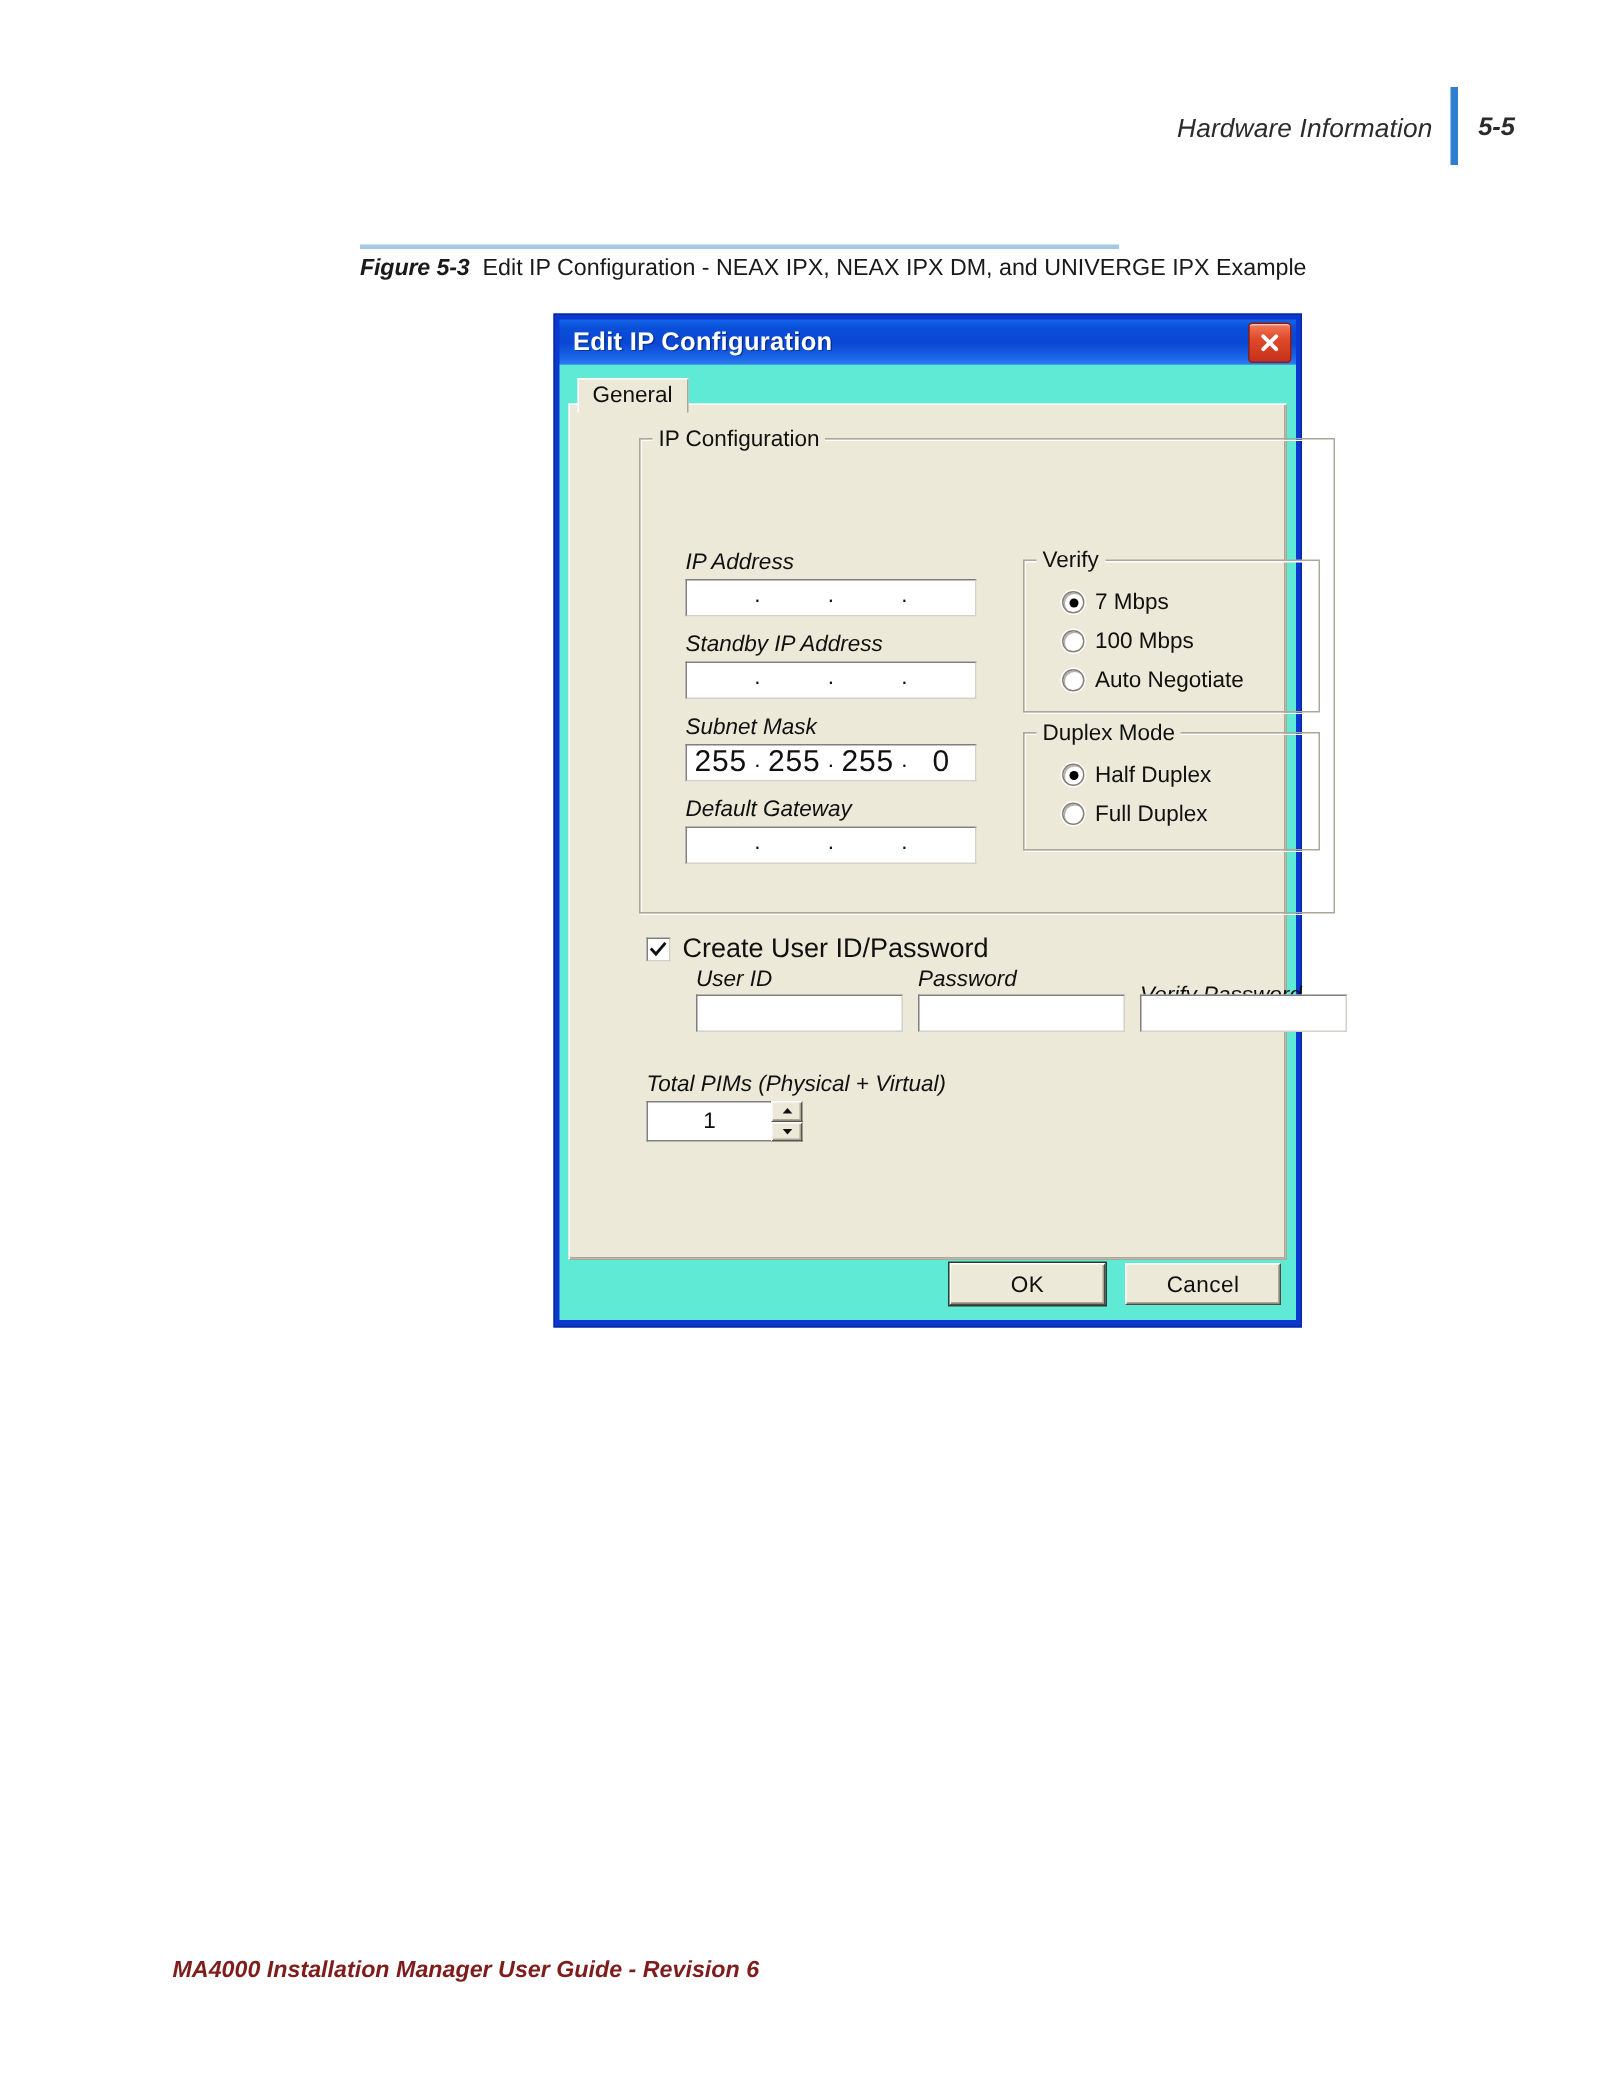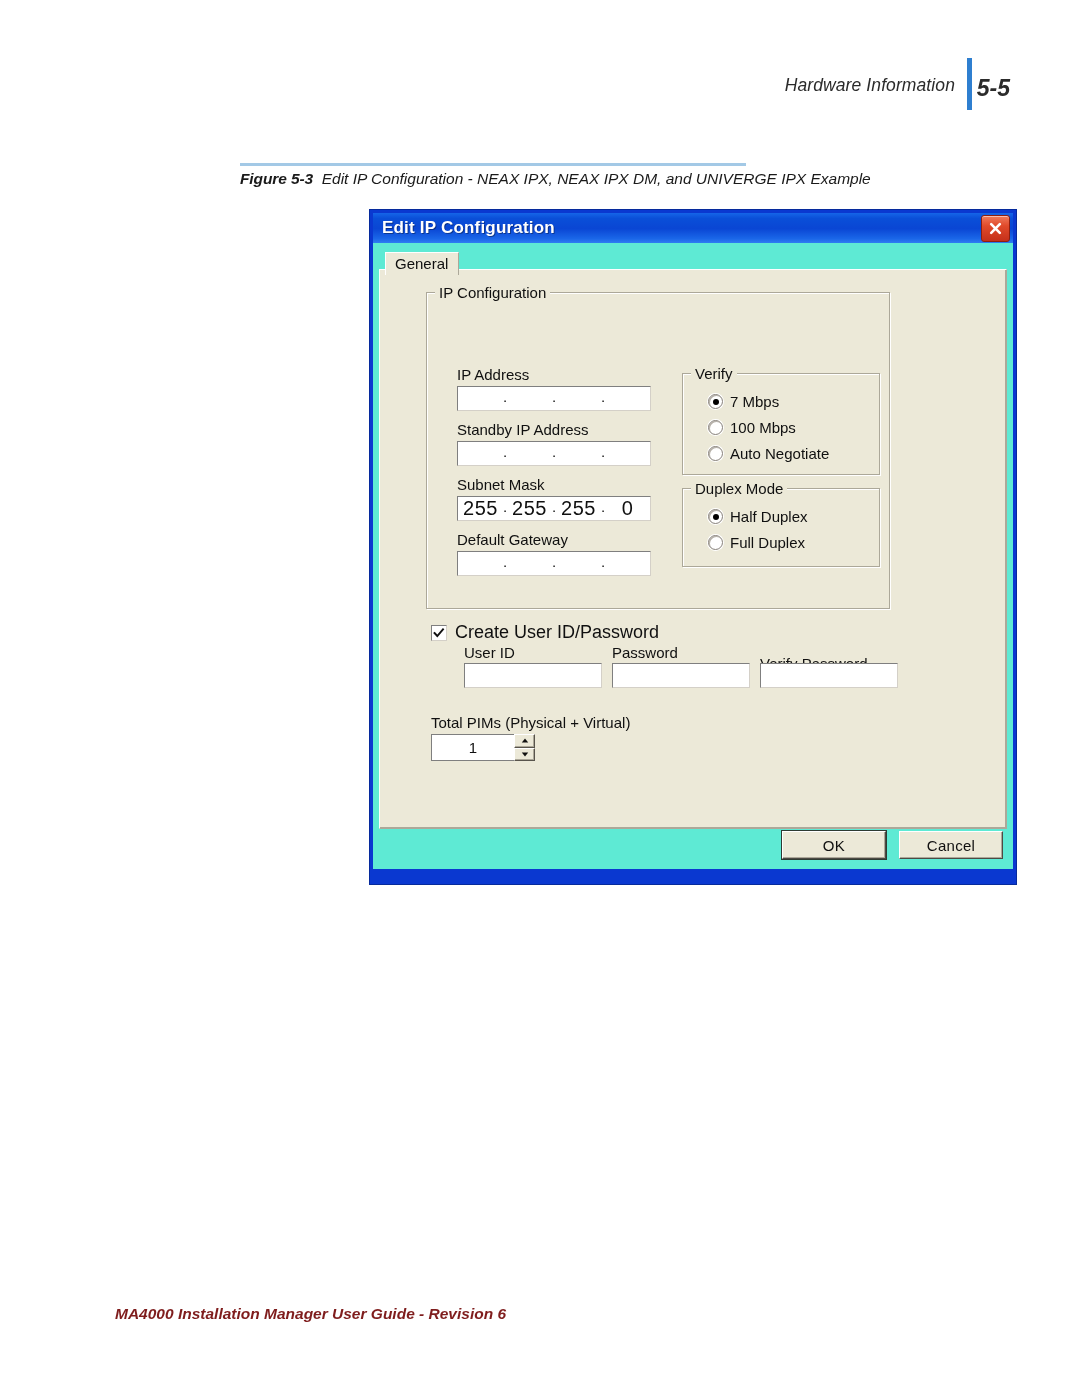--- a/index.html
+++ b/index.html
@@ -34,21 +34,21 @@
     color: #2b2b2b;
     letter-spacing: 0.1px;
     white-space: nowrap;
   }
   .hdr-page {
     position: absolute;
     right: 70px;
     top: 7px;
     font-style: italic;
     font-weight: bold;
-    font-size: 23px;
+    font-size: 17px;
     color: #2b2b2b;
     white-space: nowrap;
   }
   .hdr-bar {
     position: absolute;
     left: 967px;
     top: 58px;
     width: 5px;
     height: 52px;
     background: #2f7fd0;
@@ -71,35 +71,34 @@
     font-size: 15.5px;
     color: #1a1a1a;
     white-space: nowrap;
   }
   .fig-caption .fignum {
     font-weight: bold;
     font-style: italic;
     letter-spacing: -0.1px;
   }
   .fig-caption .figtext {
-    font-style: italic;
     text-align: right;
   }
 
   
   .dialog {
     position: absolute;
     left: 369px;
     top: 209px;
-    width: 648px;
+    width: 499px;
     height: 676px;
     background: #0a38d0;
     border: 1px solid #062a9c;
     box-sizing: border-box;
-    padding: 3px 3px 15px 3px;
+    padding: 3px 3px 4px 3px;
   }
   .titlebar {
     height: 30px;
     background: linear-gradient(180deg, #1565e8 0%, #0a4fd8 18%, #0a46d4 52%, #1a66e8 85%, #2f7ef2 100%);
     position: relative;
     display: flex;
     align-items: center;
   }
   .title-text {
     color: #ffffff;
@@ -202,20 +201,21 @@
     width: 196px;
     height: 77px;
   }
 
   
   .fld-label {
     position: absolute;
     font-size: 15px;
     color: #101010;
     white-space: nowrap;
+    font-style: italic;
   }
   .textbox {
     position: absolute;
     background: #ffffff;
     border: 1px solid #7f7f7f;
     border-right-color: #d4d0c8;
     border-bottom-color: #d4d0c8;
     box-sizing: border-box;
     font-size: 15px;
     color: #101010;

